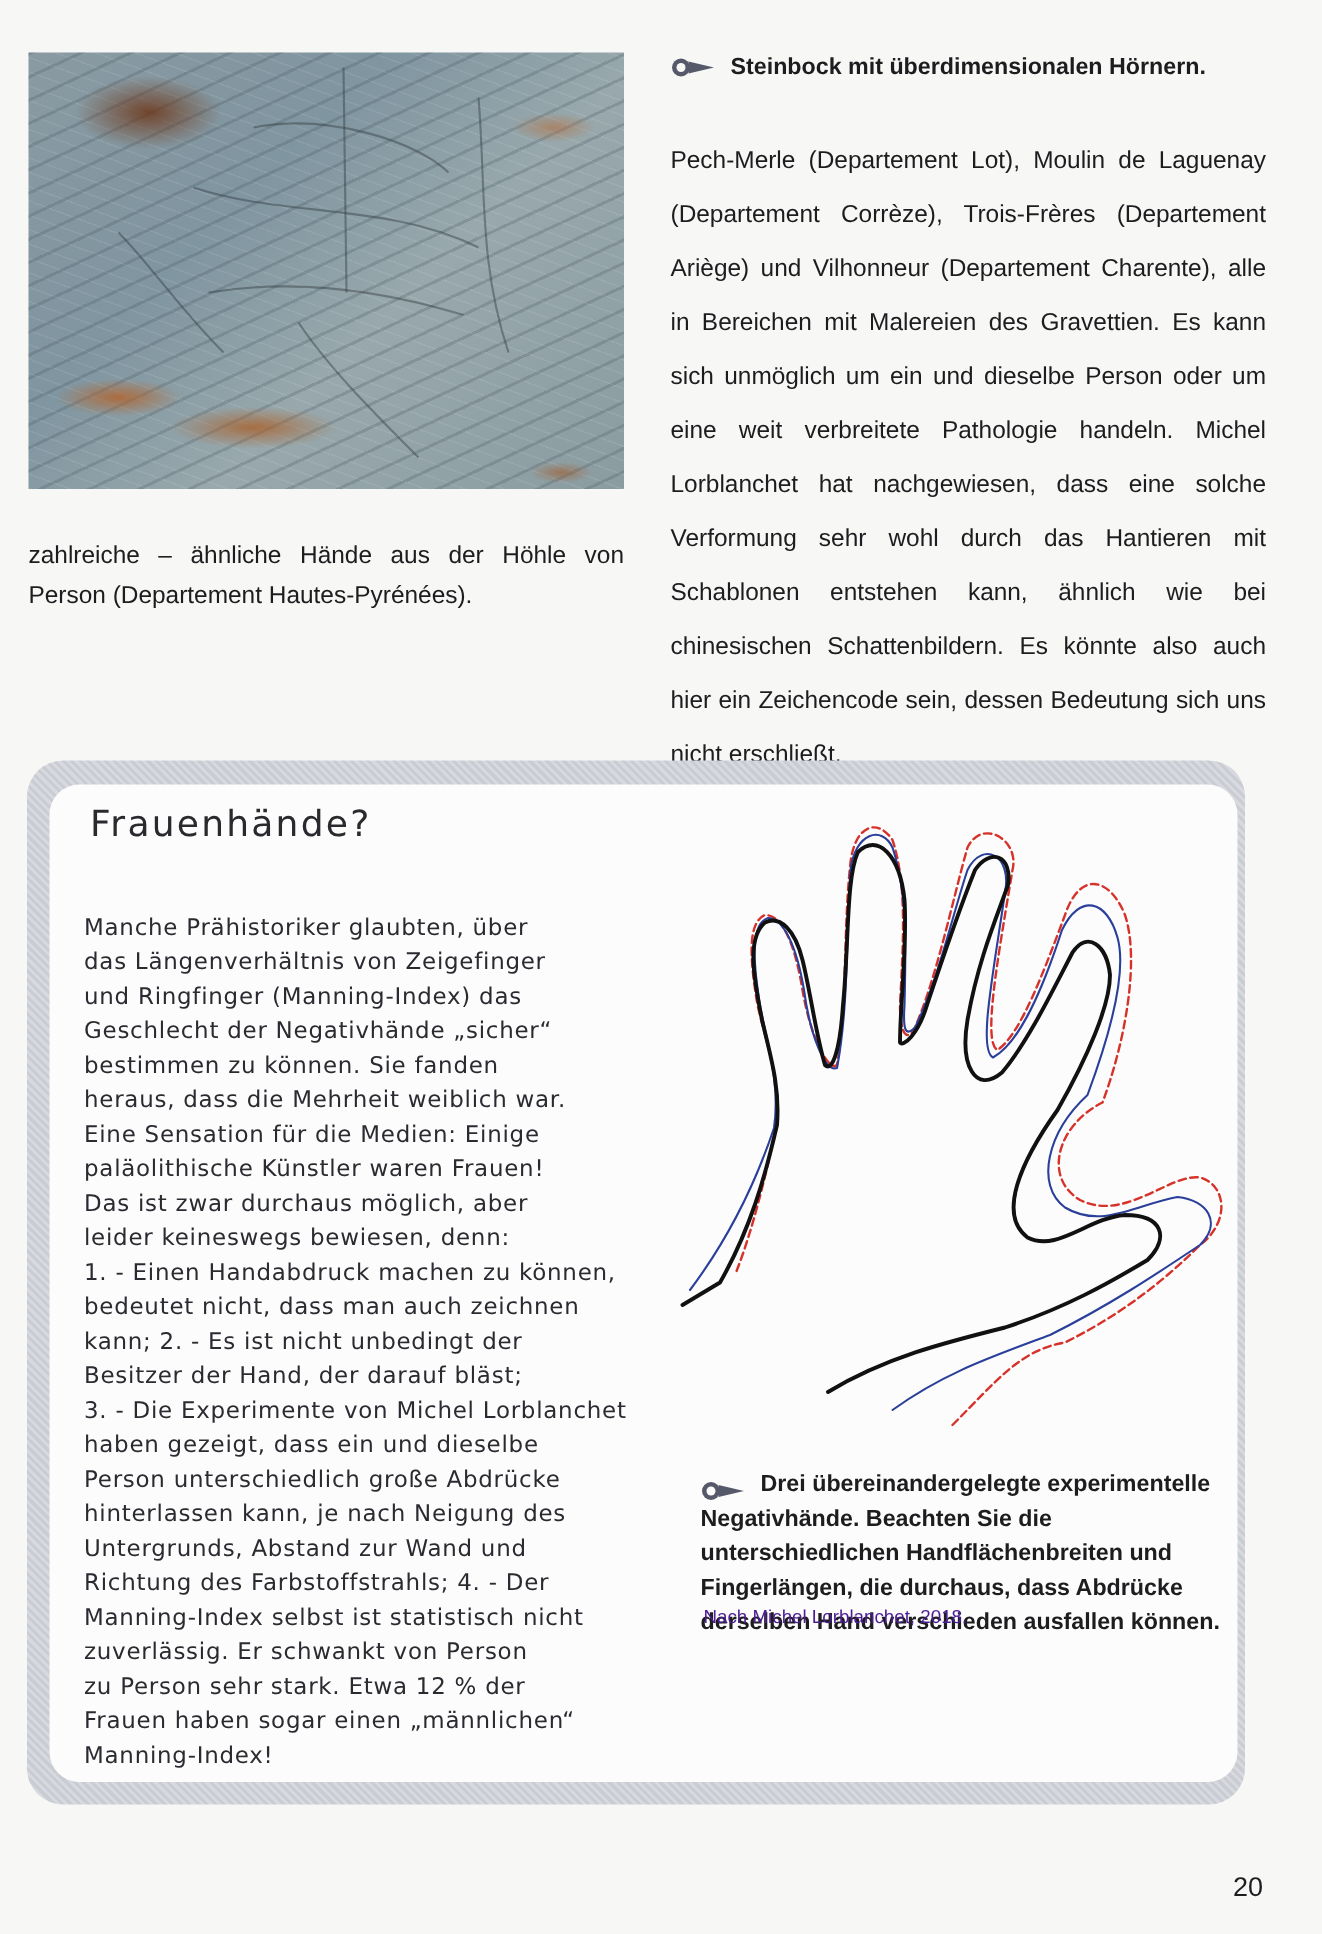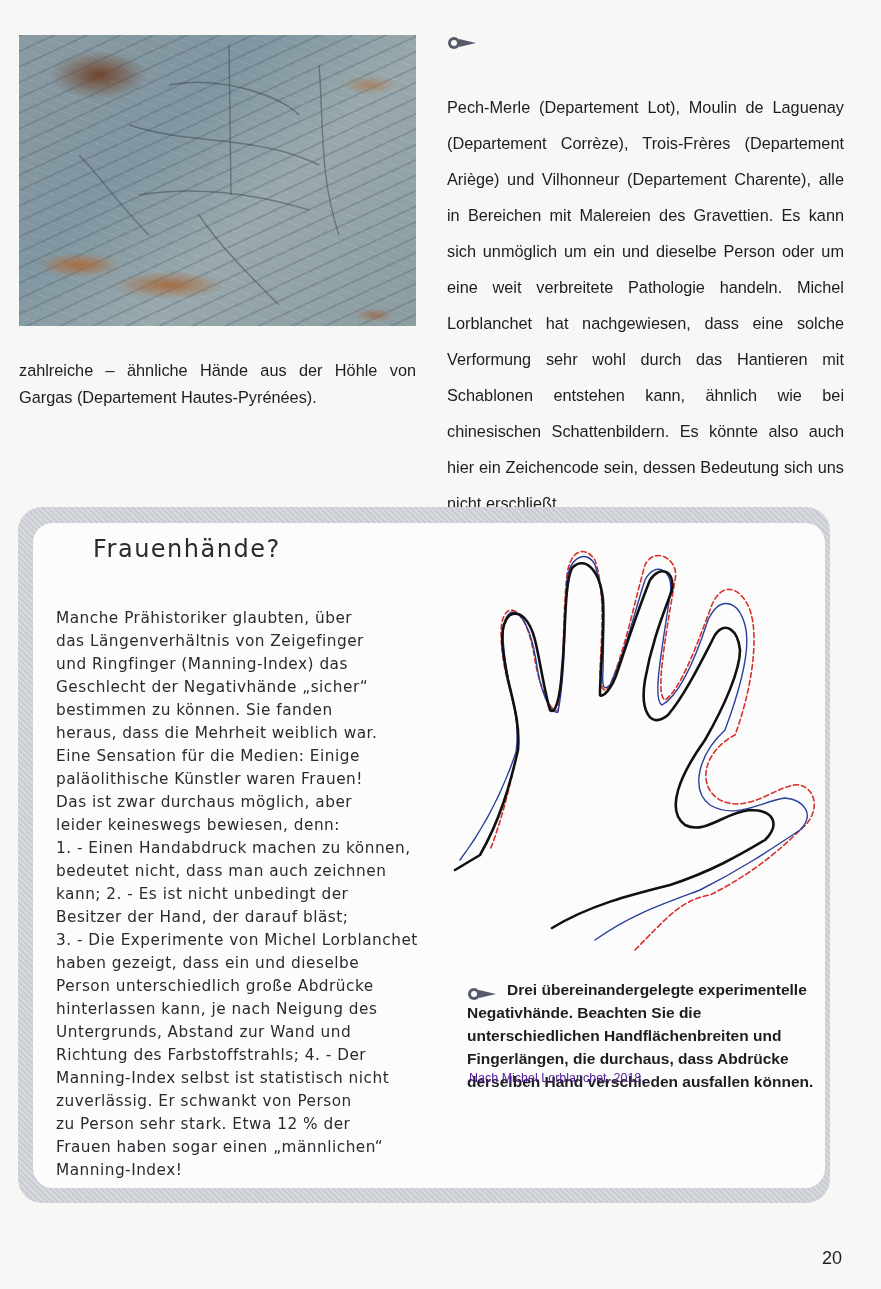--- a/index.html
+++ b/index.html
@@ -41,21 +41,21 @@
     position: absolute; left: 18px; top: 507px; width: 812px; height: 696px;
     border-radius: 24px;
     background: repeating-linear-gradient(45deg, #c9ccd2 0 2px, #d7d9de 2px 4px);
   }
   .box-inner {
     position: absolute; left: 33px; top: 523px; width: 792px; height: 665px;
     border-radius: 20px; background: #fcfcfc;
   }
   .box-title {
     position: absolute; left: 60px; top: 535px; font-size: 24px; letter-spacing: 1.5px;
-    font-family: "DejaVu Sans", sans-serif; color: #2a2a2e; font-weight: normal; margin-left: 33px;
+    font-family: "DejaVu Sans", sans-serif; color: #2a2a2e; font-weight: normal;
   }
   .box-body {
     position: absolute; left: 56px; top: 575px; width: 390px;
     font-family: "DejaVu Sans", sans-serif; font-size: 15.3px; line-height: 23px;
     letter-spacing: 0.5px; color: #2a2a30; white-space: pre-line; margin-top: 32px;
   }
   .hand-fig { position: absolute; left: 440px; top: 520px; width: 400px; height: 450px; }
   .fig-caption {
     position: absolute; left: 467px; top: 987px; width: 360px;
     font-family: "Liberation Sans", sans-serif; font-weight: bold; font-size: 15.5px; line-height: 23px;
@@ -87,28 +87,29 @@
     </g>
   </svg>
 </div>
 
 <div class="caption-top">
   <svg class="pointer-icon" viewBox="0 0 30 14">
     <circle cx="7" cy="7" r="6" fill="#55596a"></circle>
     <circle cx="7" cy="7" r="3" fill="#f7f7f6"></circle>
     <path d="M12 3 L29 7 L12 11 Z" fill="#55596a"></path>
   </svg>
+  <span>Steinbock mit überdimensionalen Hörnern.</span>
 </div>
 
 <div class="col-right">
   <p>Pech-Merle (Departement Lot), Moulin de Laguenay (Departement Corrèze), Trois-Frères (Departement Ariège) und Vilhonneur (Departement Charente), alle in Bereichen mit Malereien des Gravettien. Es kann sich unmöglich um ein und dieselbe Person oder um eine weit verbreitete Pathologie handeln. Michel Lorblanchet hat nachgewiesen, dass eine solche Verformung sehr wohl durch das Hantieren mit Schablonen entstehen kann, ähnlich wie bei chinesischen Schattenbildern. Es könnte also auch hier ein Zeichencode sein, dessen Bedeutung sich uns nicht erschließt.</p>
 </div>
 
 <div class="col-left">
-  <p>zahlreiche – ähnliche Hände aus der Höhle von Gargas (Departement Hautes-Pyrénées).</p>
+  <p>zahlreiche – ähnliche Hände aus der Höhle von Person (Departement Hautes-Pyrénées).</p>
 </div>
 
 <div class="box-outer"></div>
 <div class="box-inner"></div>
 
 <div class="box-title">Frauenhände?</div>
 <div class="box-body">Manche Prähistoriker glaubten, über
 das Längenverhältnis von Zeigefinger
 und Ringfinger (Manning-Index) das
 Geschlecht der Negativhände „sicher“

